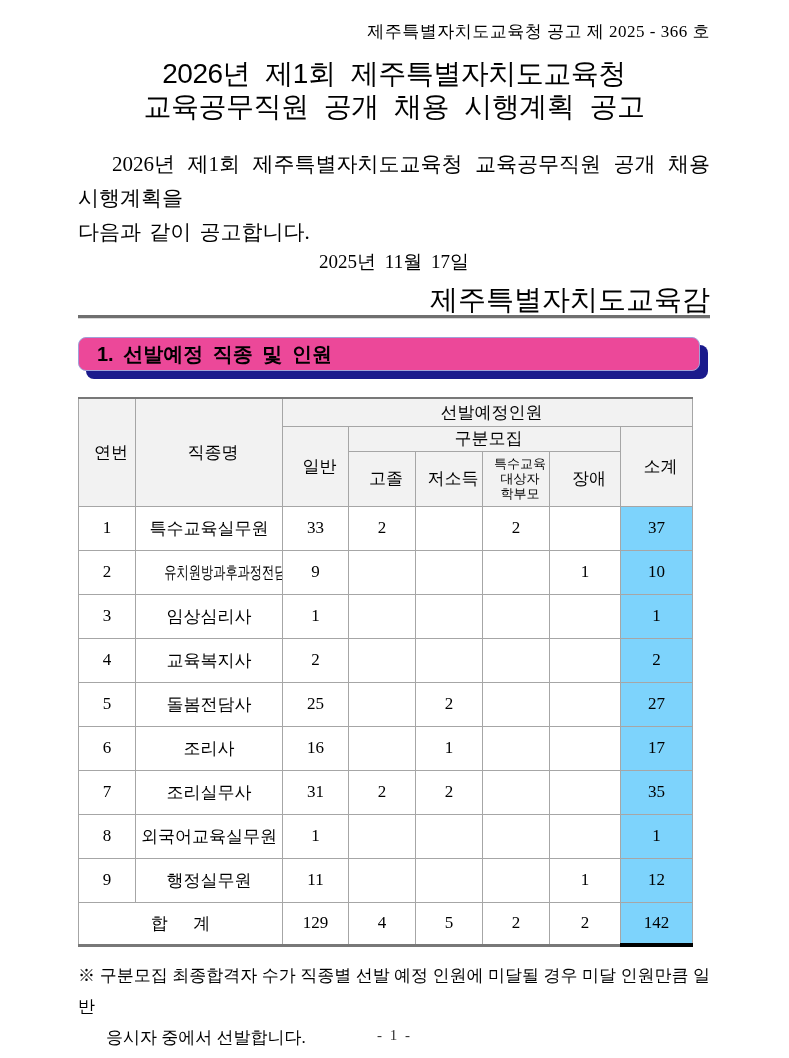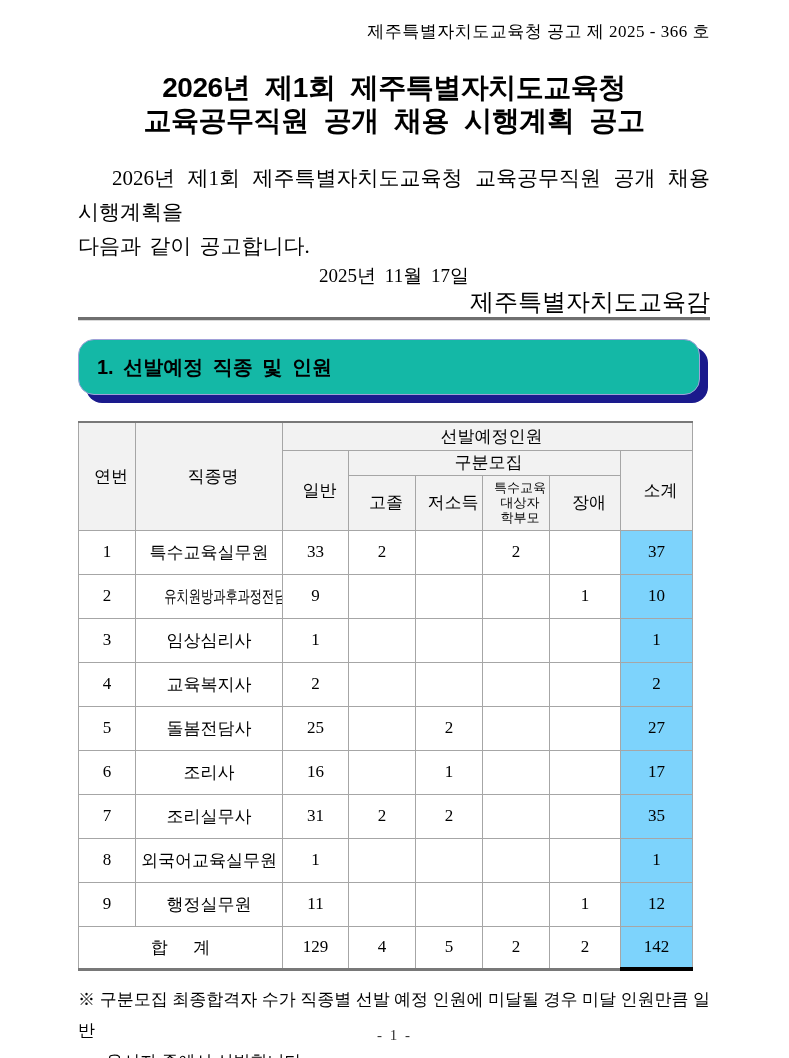--- a/index.html
+++ b/index.html
@@ -15,56 +15,57 @@
   .content { margin-left:78px; width:632px; }
 
   .doc-number {
     padding-top:20px;
     font-size:17px;
     letter-spacing:0.5px;
     text-align:right;
   }
 
   .doc-title {
-    margin-top:28px;
+    margin-top:14px;
     text-align:center;
     font-family:"Liberation Sans","DejaVu Sans",sans-serif;
-    font-weight:bold;
+    font-weight:normal;
     font-size:28px;
     line-height:33px;
     word-spacing:8px;
     letter-spacing:-0.5px;
   }
 
   .body-par { margin-top:24px; font-size:21px; line-height:34px; }
   .body-line-1 {
     text-indent:34px;
     text-align:justify;
     text-align-last:justify;
     word-spacing:3px;
   }
   .body-line-2 { word-spacing:3px; }
 
   .date-line { text-align:center; font-size:19px; line-height:26px; word-spacing:4px; }
 
   .signer {
+    margin-top:12px;
     text-align:right;
-    font-size:24px;
+    font-size:28px;
     line-height:26px;
     margin-bottom:2px;
   }
   .divider-rule { height:0; border-top:3px solid #6f6f6f; border-bottom:1px solid #d9d9d9; }
 
   .section-box {
     margin-top:18px;
     position:relative;
-    width:622px; height:56px;
-    background:#14b8a6;
+    width:622px; height:34px;
+    background:#ec4899;
     border:1px solid #a0a0d8;
-    border-radius:16px;
+    border-radius:8px;
     box-shadow:8px 8px 0 0 #1a1a8c;
     display:flex; align-items:center;
     padding-left:18px;
   }
   .section-box .sec-title {
     font-family:"Liberation Sans","DejaVu Sans",sans-serif;
     font-weight:bold;
     font-size:20px;
     word-spacing:4px;
   }

